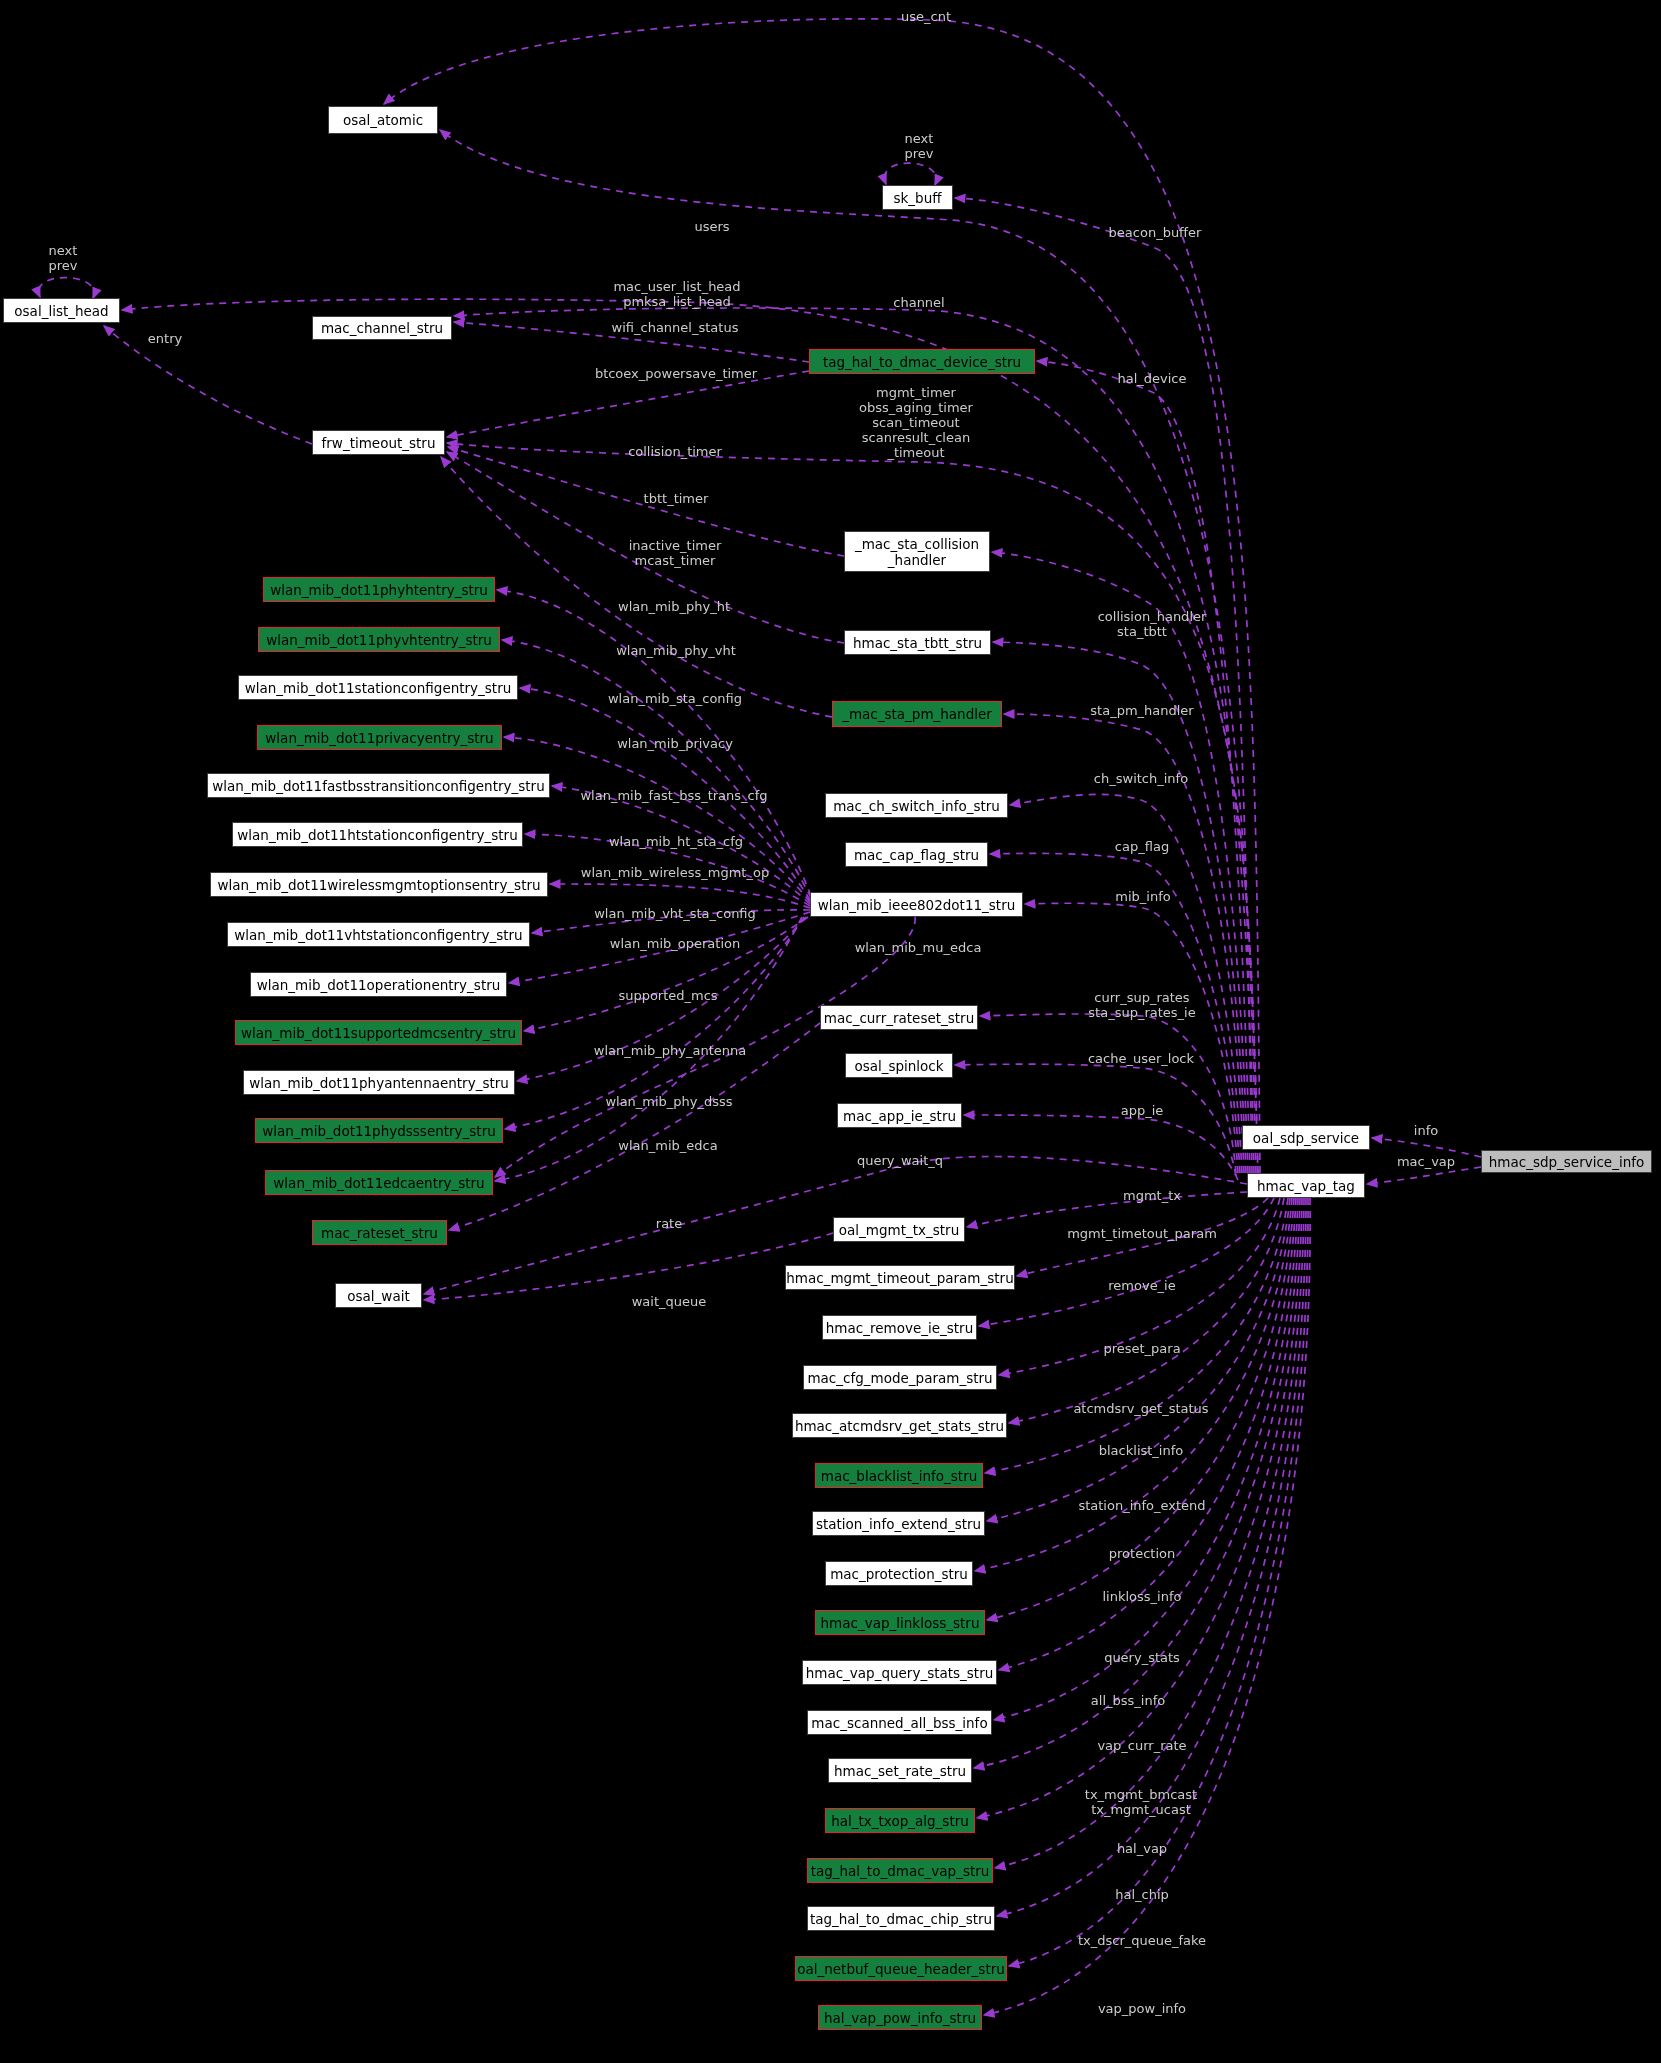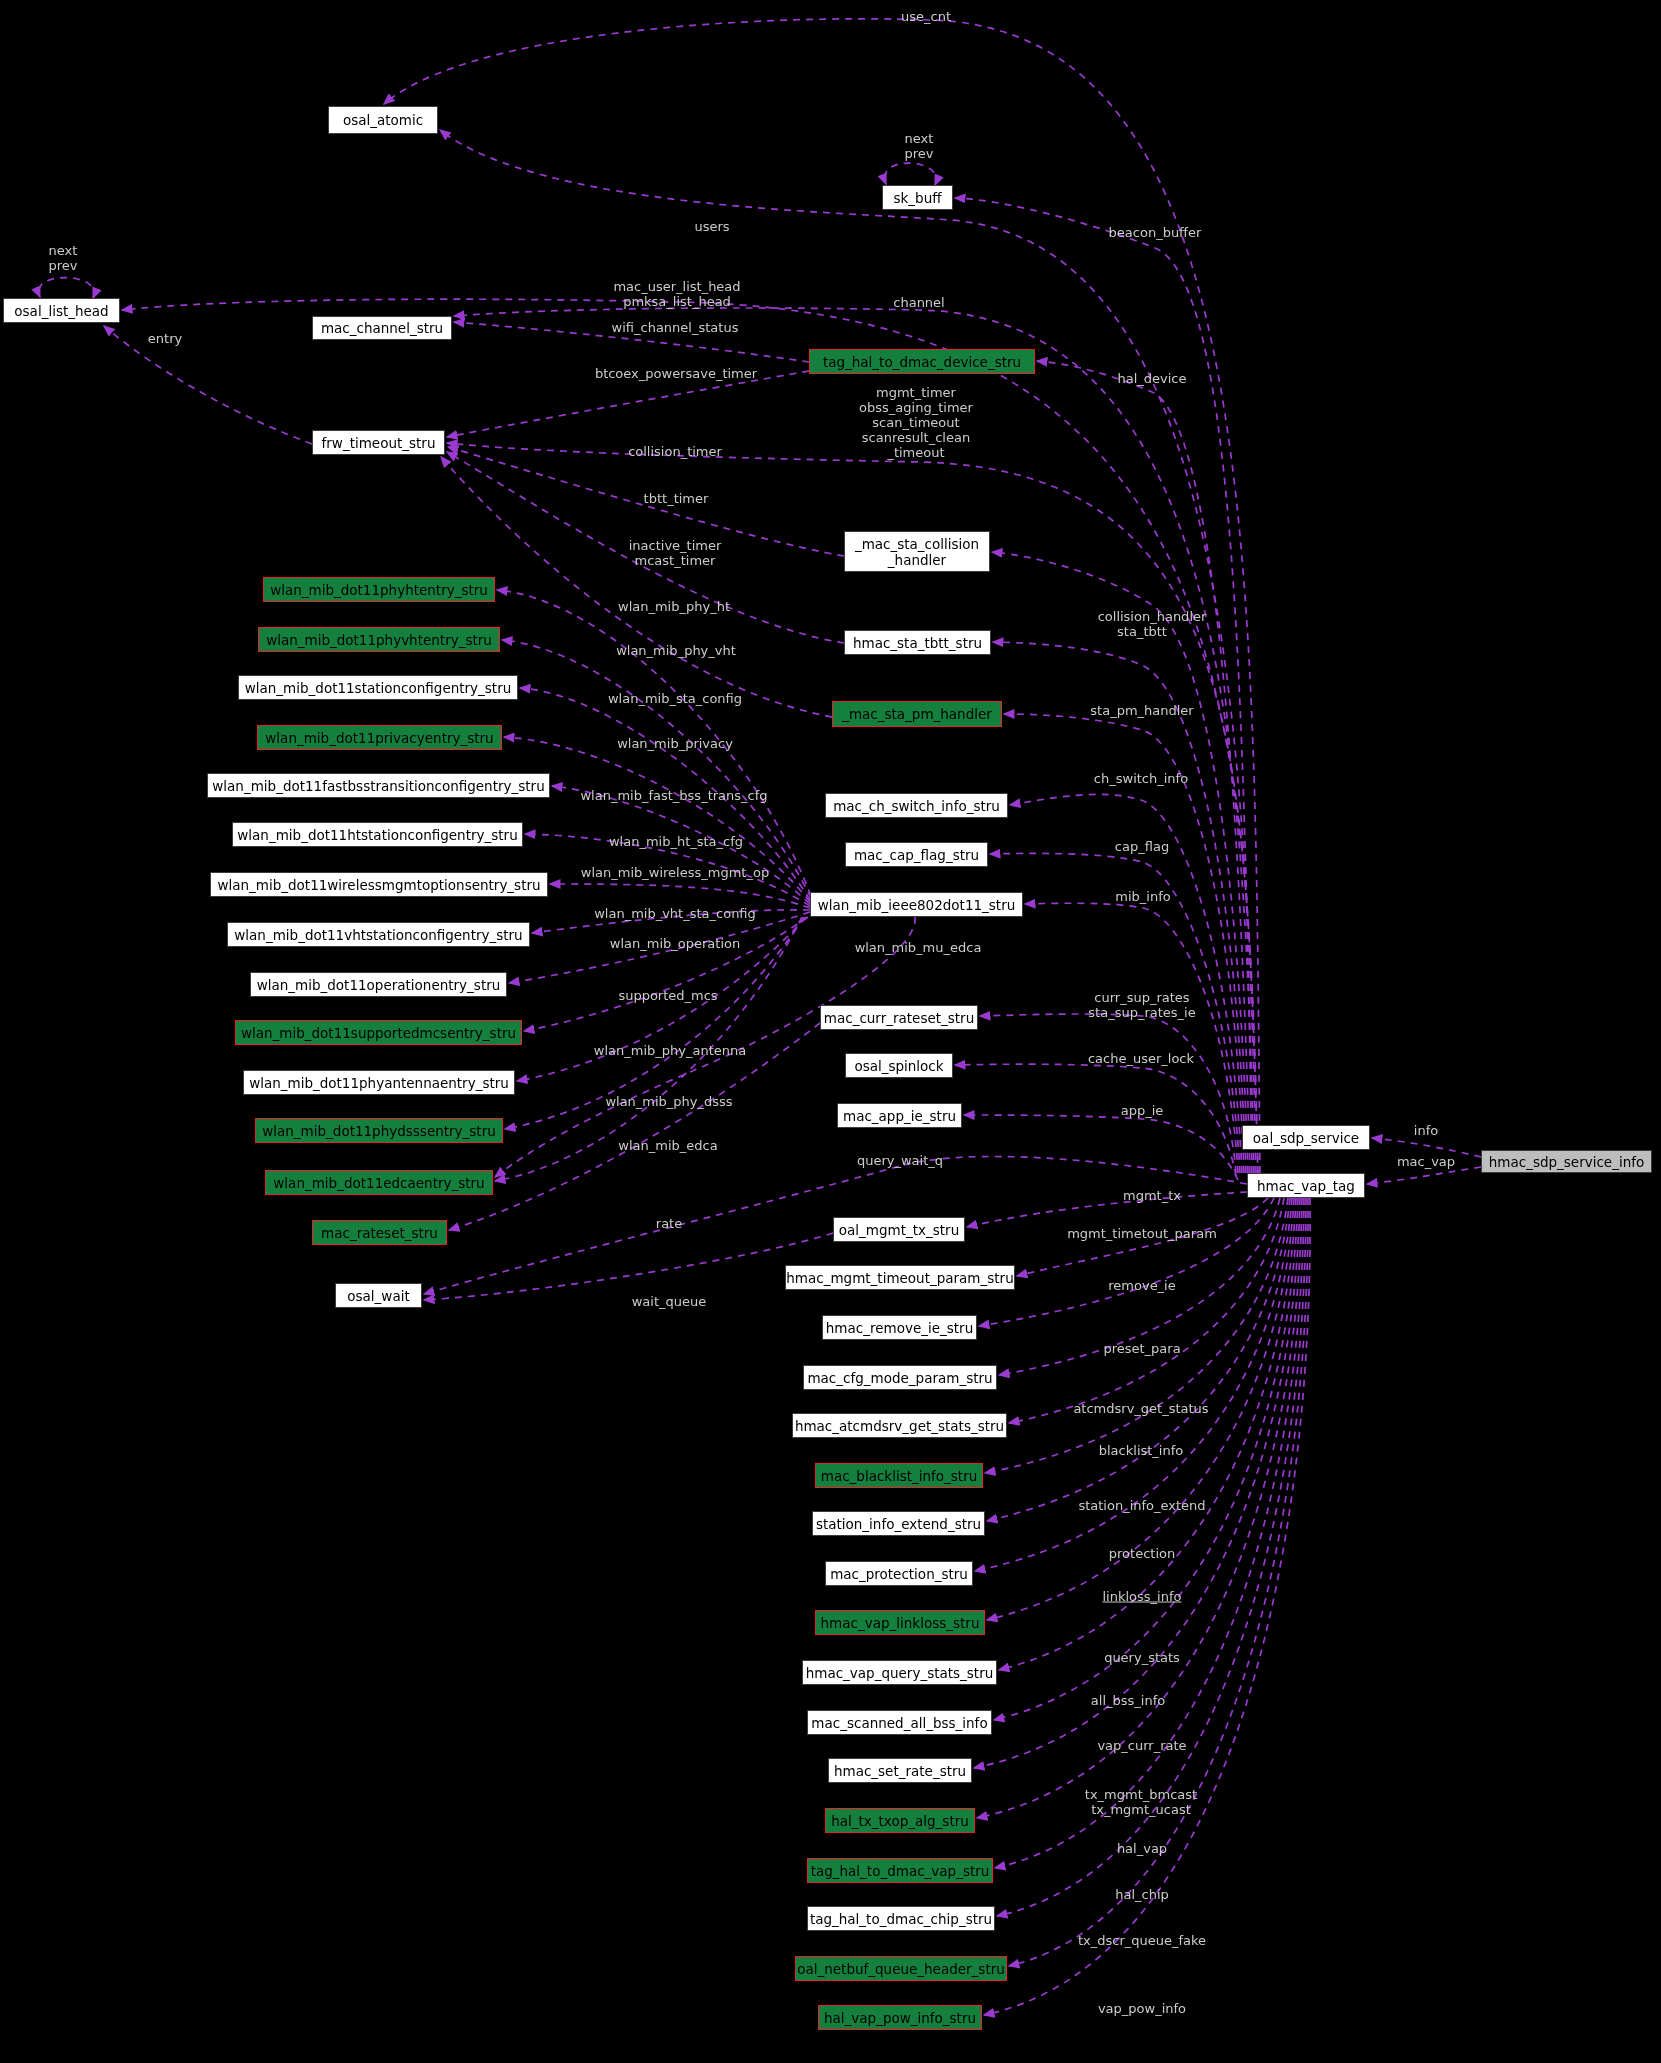--- a/index.html
+++ b/index.html
@@ -396,21 +396,21 @@
       </div>
       <div class="edge-label" style="left: 1141px; top: 1450px;">
         <div>blacklist_info</div>
       </div>
       <div class="edge-label" style="left: 1142px; top: 1505px;">
         <div>station_info_extend</div>
       </div>
       <div class="edge-label" style="left: 1142px; top: 1553px;">
         <div>protection</div>
       </div>
-      <div class="edge-label" style="left: 1142px; top: 1596px; text-decoration: underline;">
+      <div class="edge-label" style="left: 1142px; top: 1596px;">
         <div>linkloss_info</div>
       </div>
       <div class="edge-label" style="left: 1142px; top: 1657px;">
         <div>query_stats</div>
       </div>
       <div class="edge-label" style="left: 1128px; top: 1700px;">
         <div>all_bss_info</div>
       </div>
       <div class="edge-label" style="left: 1142px; top: 1745px;">
         <div>vap_curr_rate</div>

